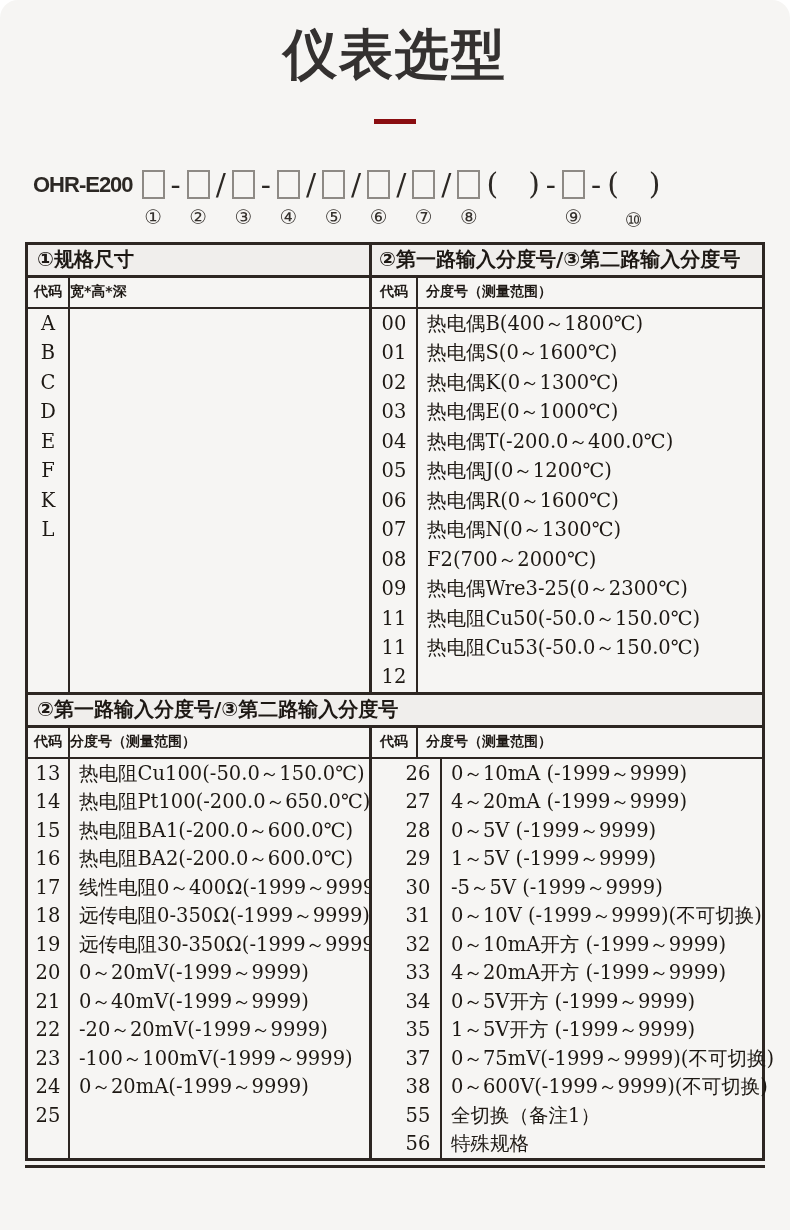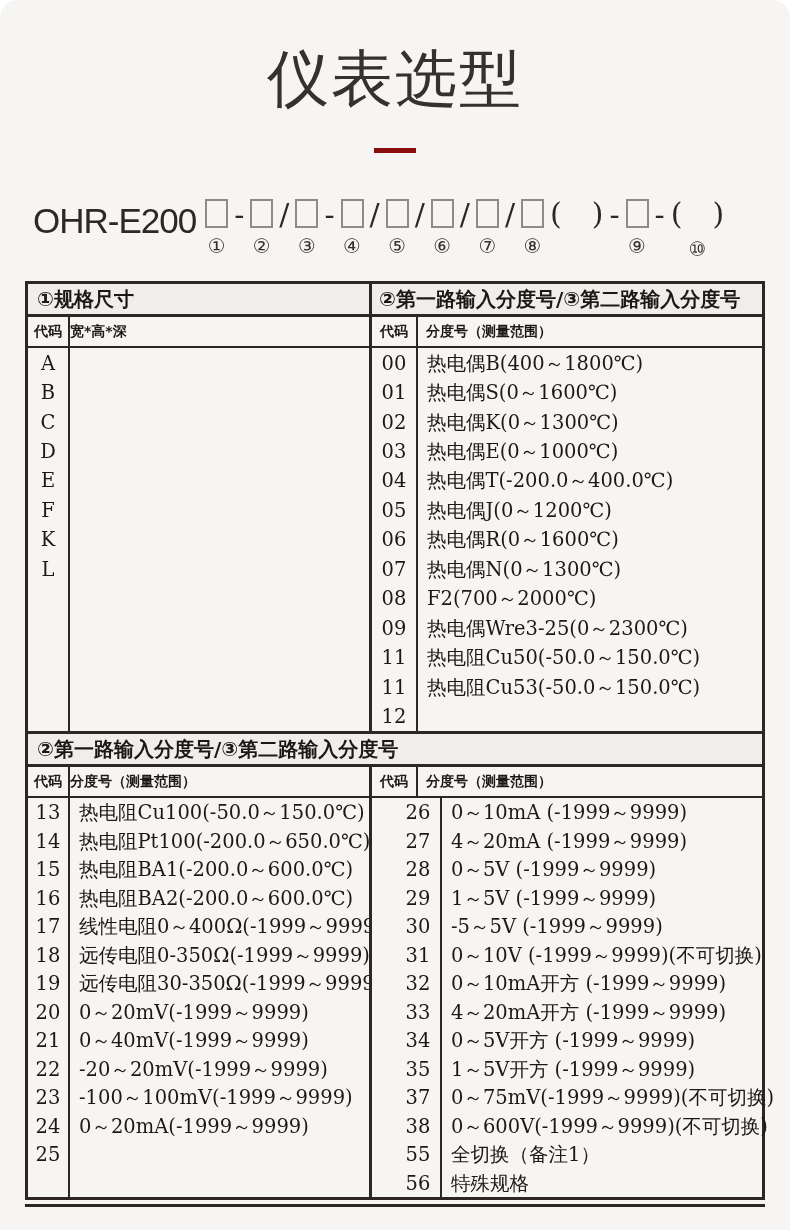--- a/index.html
+++ b/index.html
@@ -9,61 +9,61 @@
     color:#1d1814;
   }
   .page{
     width:790px;height:1230px;box-sizing:border-box;
     background:var(--page-bg,#f6f5f3);
     border-radius:18px 18px 0 0;
   }
   
   .title{
     text-align:center;
-    padding-top:42px;
+    padding-top:22px;
     font-family:"Liberation Sans","DejaVu Sans",sans-serif;
-    font-weight:400;
-    font-size:62px;
+    font-weight:700;
+    font-size:54px;
     line-height:1.2;
     letter-spacing:2px;
     color:#343130;
   }
   .accent-dash{
     width:42px;height:5px;margin:32px auto 0;
     background:var(--accent,#8a0d10);
   }
   
   .model-line{
     display:flex;align-items:flex-start;
     margin:44px 0 0 33px;
     color:#2c2824;
   }
   .model-prefix{
     font-family:"Liberation Sans","DejaVu Sans",sans-serif;
-    font-size:35px;letter-spacing:-1px;font-weight:400;
+    font-size:22px;letter-spacing:-1px;font-weight:700;
     margin-top:4px;margin-right:9px;white-space:nowrap;
   }
   .tokens{display:flex;align-items:flex-start;gap:6px;}
   .tok{display:inline-flex;flex-direction:column;align-items:center;}
   .sym{
     height:34px;display:flex;align-items:center;justify-content:center;
     font-size:30px;font-family:"DejaVu Serif","Liberation Serif",serif;
     color:#2c2824;white-space:pre;
   }
   .boxsym{
     width:23px;height:29px;box-sizing:border-box;
     border:2px solid #8e8a85;background:transparent;margin-top:2px;
   }
   .circ{
     height:24px;margin-top:6px;font-size:20px;color:#35312d;
     font-family:"DejaVu Sans","Liberation Sans",sans-serif;
   }
   
   .tbl{
-    margin:20px 25px 0;
+    margin:10px 25px 0;
     border:3px solid var(--border,#2d2622);
     box-sizing:border-box;
     background:var(--page-bg,#f6f5f3);
   }
   .secrow{
     display:flex;height:30px;
     border-bottom:3px solid var(--border,#2d2622);
     background:var(--band-bg,#f0eeec);
   }
   .sec-left{

